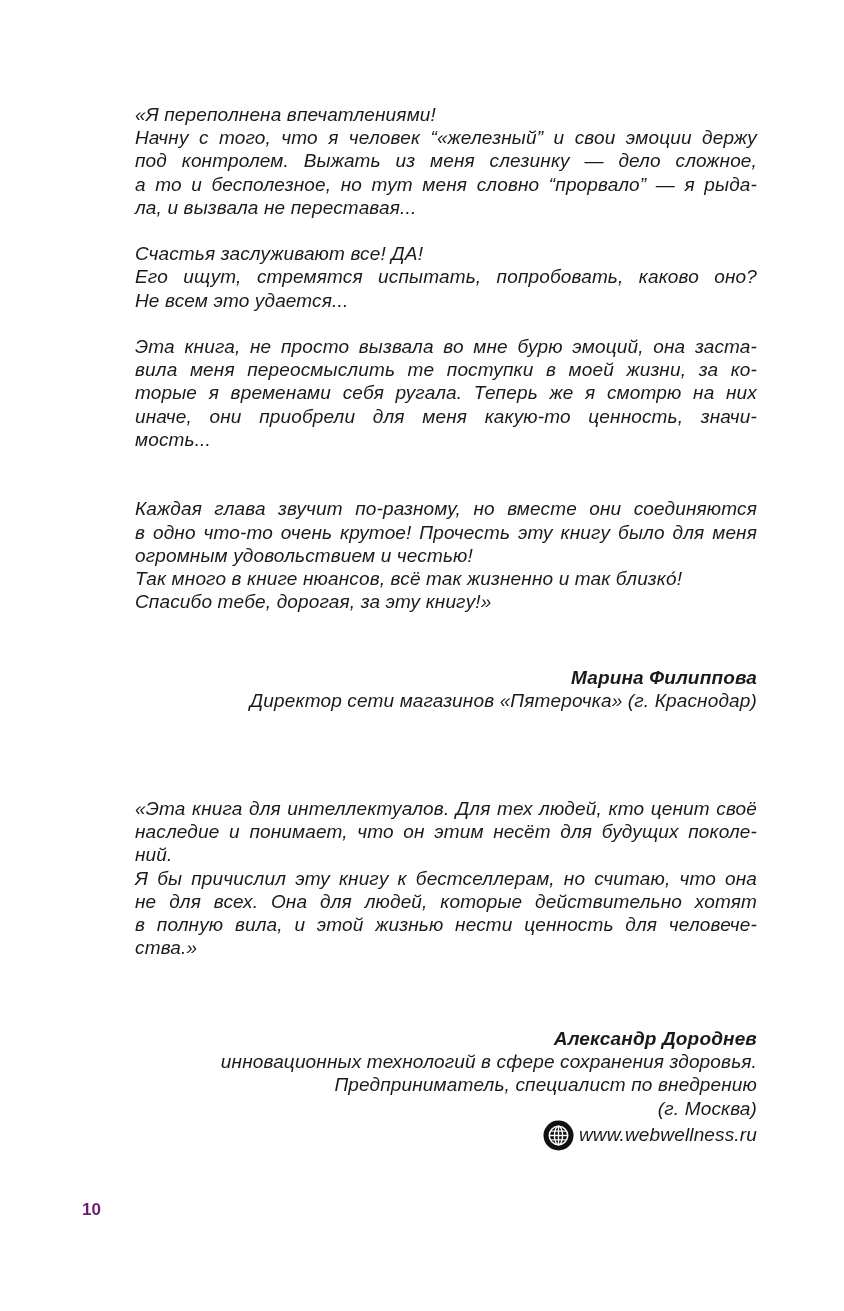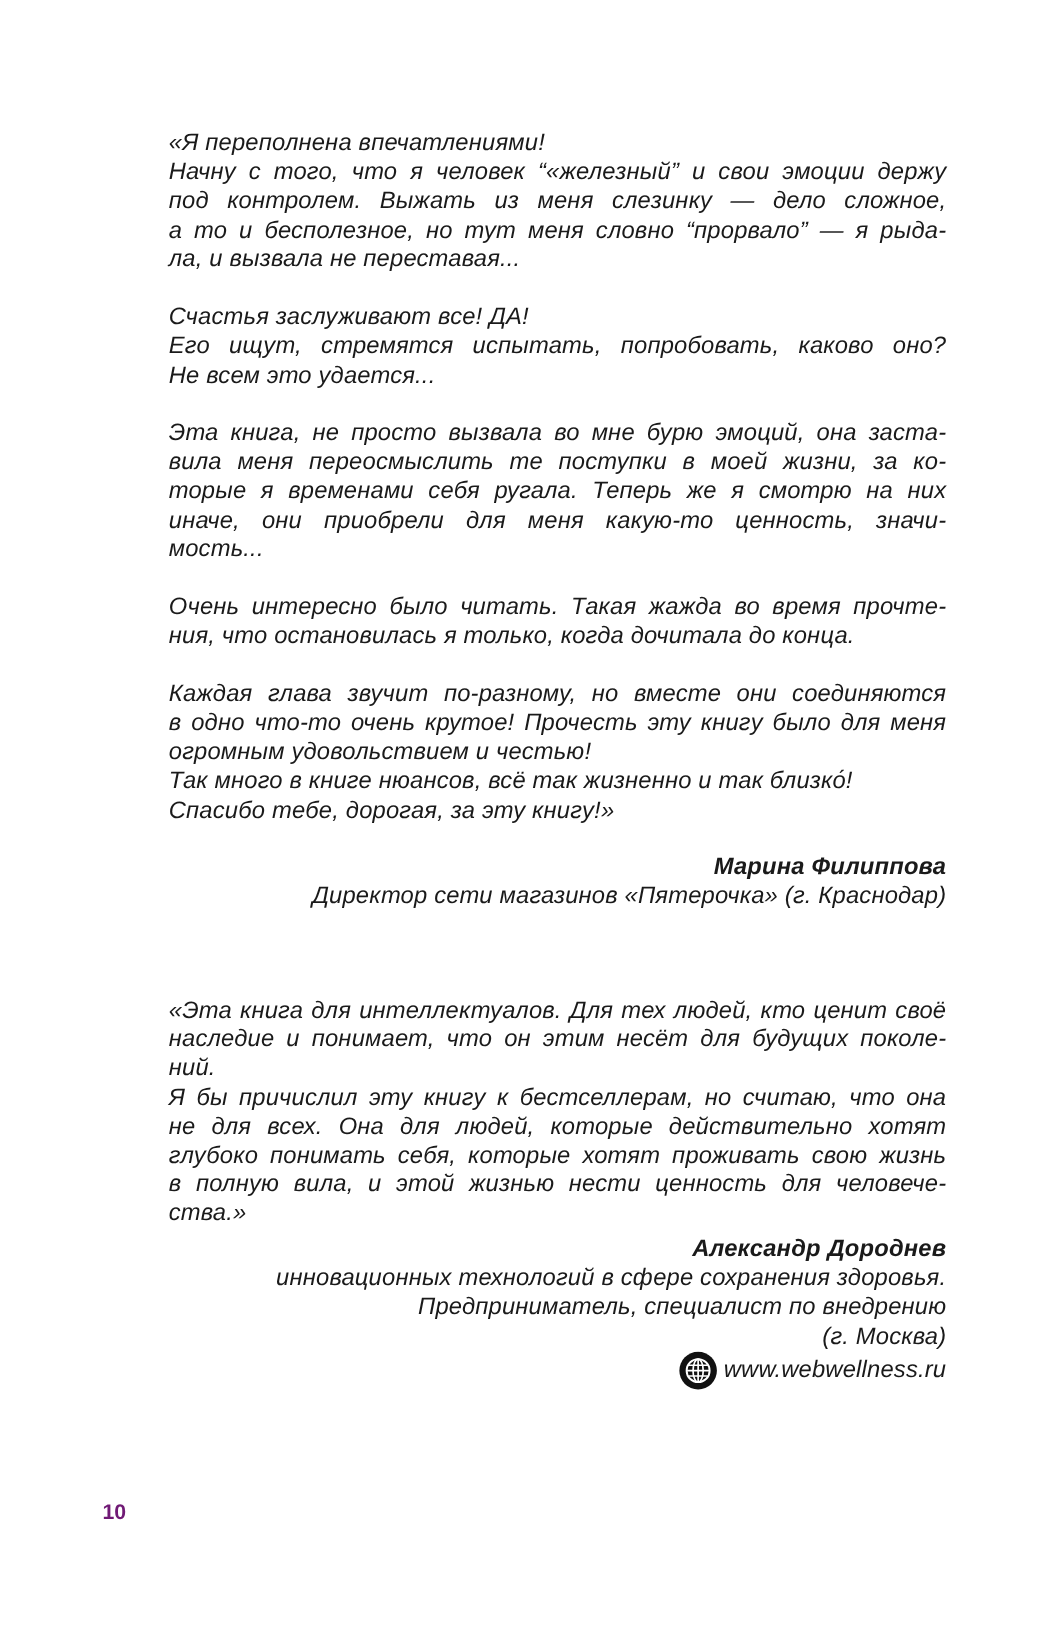--- a/index.html
+++ b/index.html
@@ -105,54 +105,49 @@
 
     <div class="para">
       <span class="line">Эта книга, не просто вызвала во мне бурю эмоций, она заста-</span>
       <span class="line">вила меня переосмыслить те поступки в моей жизни, за ко-</span>
       <span class="line">торые я временами себя ругала. Теперь же я смотрю на них</span>
       <span class="line">иначе, они приобрели для меня какую-то ценность, значи-</span>
       <span class="line last">мость...</span>
     </div>
     <div class="gap"></div>
 
-    <div class="para">
-      <span class="line">Очень интересно было читать. Такая жажда во время прочте-</span>
-      <span class="line last">ния, что остановилась я только, когда дочитала до конца.</span>
-    </div>
     <div class="gap"></div>
 
     <div class="para">
       <span class="line">Каждая глава звучит по-разному, но вместе они соединяются</span>
       <span class="line">в одно что-то очень крутое! Прочесть эту книгу было для меня</span>
       <span class="line last">огромным удовольствием и честью!</span>
       <span class="line last">Так много в книге нюансов, всё так жизненно и так близко́!</span>
       <span class="line last">Спасибо тебе, дорогая, за эту книгу!»</span>
     </div>
   </div>
 
-  <div class="sign" style="top:682px;">
+  <div class="sign" style="top:666px;">
     <span class="name">Марина Филиппова</span>
     <span class="role">Директор сети магазинов «Пятерочка» (г. Краснодар)</span>
   </div>
 
   <div class="text-block" style="top:797px;">
     <div class="para">
       <span class="line">«Эта книга для интеллектуалов. Для тех людей, кто ценит своё</span>
       <span class="line">наследие и понимает, что он этим несёт для будущих поколе-</span>
       <span class="line last">ний.</span>
       <span class="line">Я бы причислил эту книгу к бестселлерам, но считаю, что она</span>
       <span class="line">не для всех. Она для людей, которые действительно хотят</span>
-      <span class="line">глубоко понимать себя, которые хотят проживать свою жизнь</span>
       <span class="line">в полную вила, и этой жизнью нести ценность для человече-</span>
       <span class="line last">ства.»</span>
     </div>
   </div>
 
-  <div class="sign" style="top:988px;font-style:italic;">
+  <div class="sign" style="top:1027px;font-style:italic;">
     <span class="name">Александр Дороднев</span>
     <span class="role">инновационных технологий в сфере сохранения здоровья.</span>
     <span class="role">Предприниматель,  специалист по внедрению</span>
     <span class="role">(г. Москва)</span>
     <span class="role web-row">
       <svg class="globe" viewBox="0 0 32 32">
         <circle cx="16" cy="16" r="15.5" fill="#111"></circle>
         <circle cx="16" cy="16" r="9.5" fill="none" stroke="#fff" stroke-width="1.6"></circle>
         <ellipse cx="16" cy="16" rx="4.2" ry="9.5" fill="none" stroke="#fff" stroke-width="1.4"></ellipse>
         <line x1="16" y1="6.5" x2="16" y2="25.5" stroke="#fff" stroke-width="1.4"></line>

